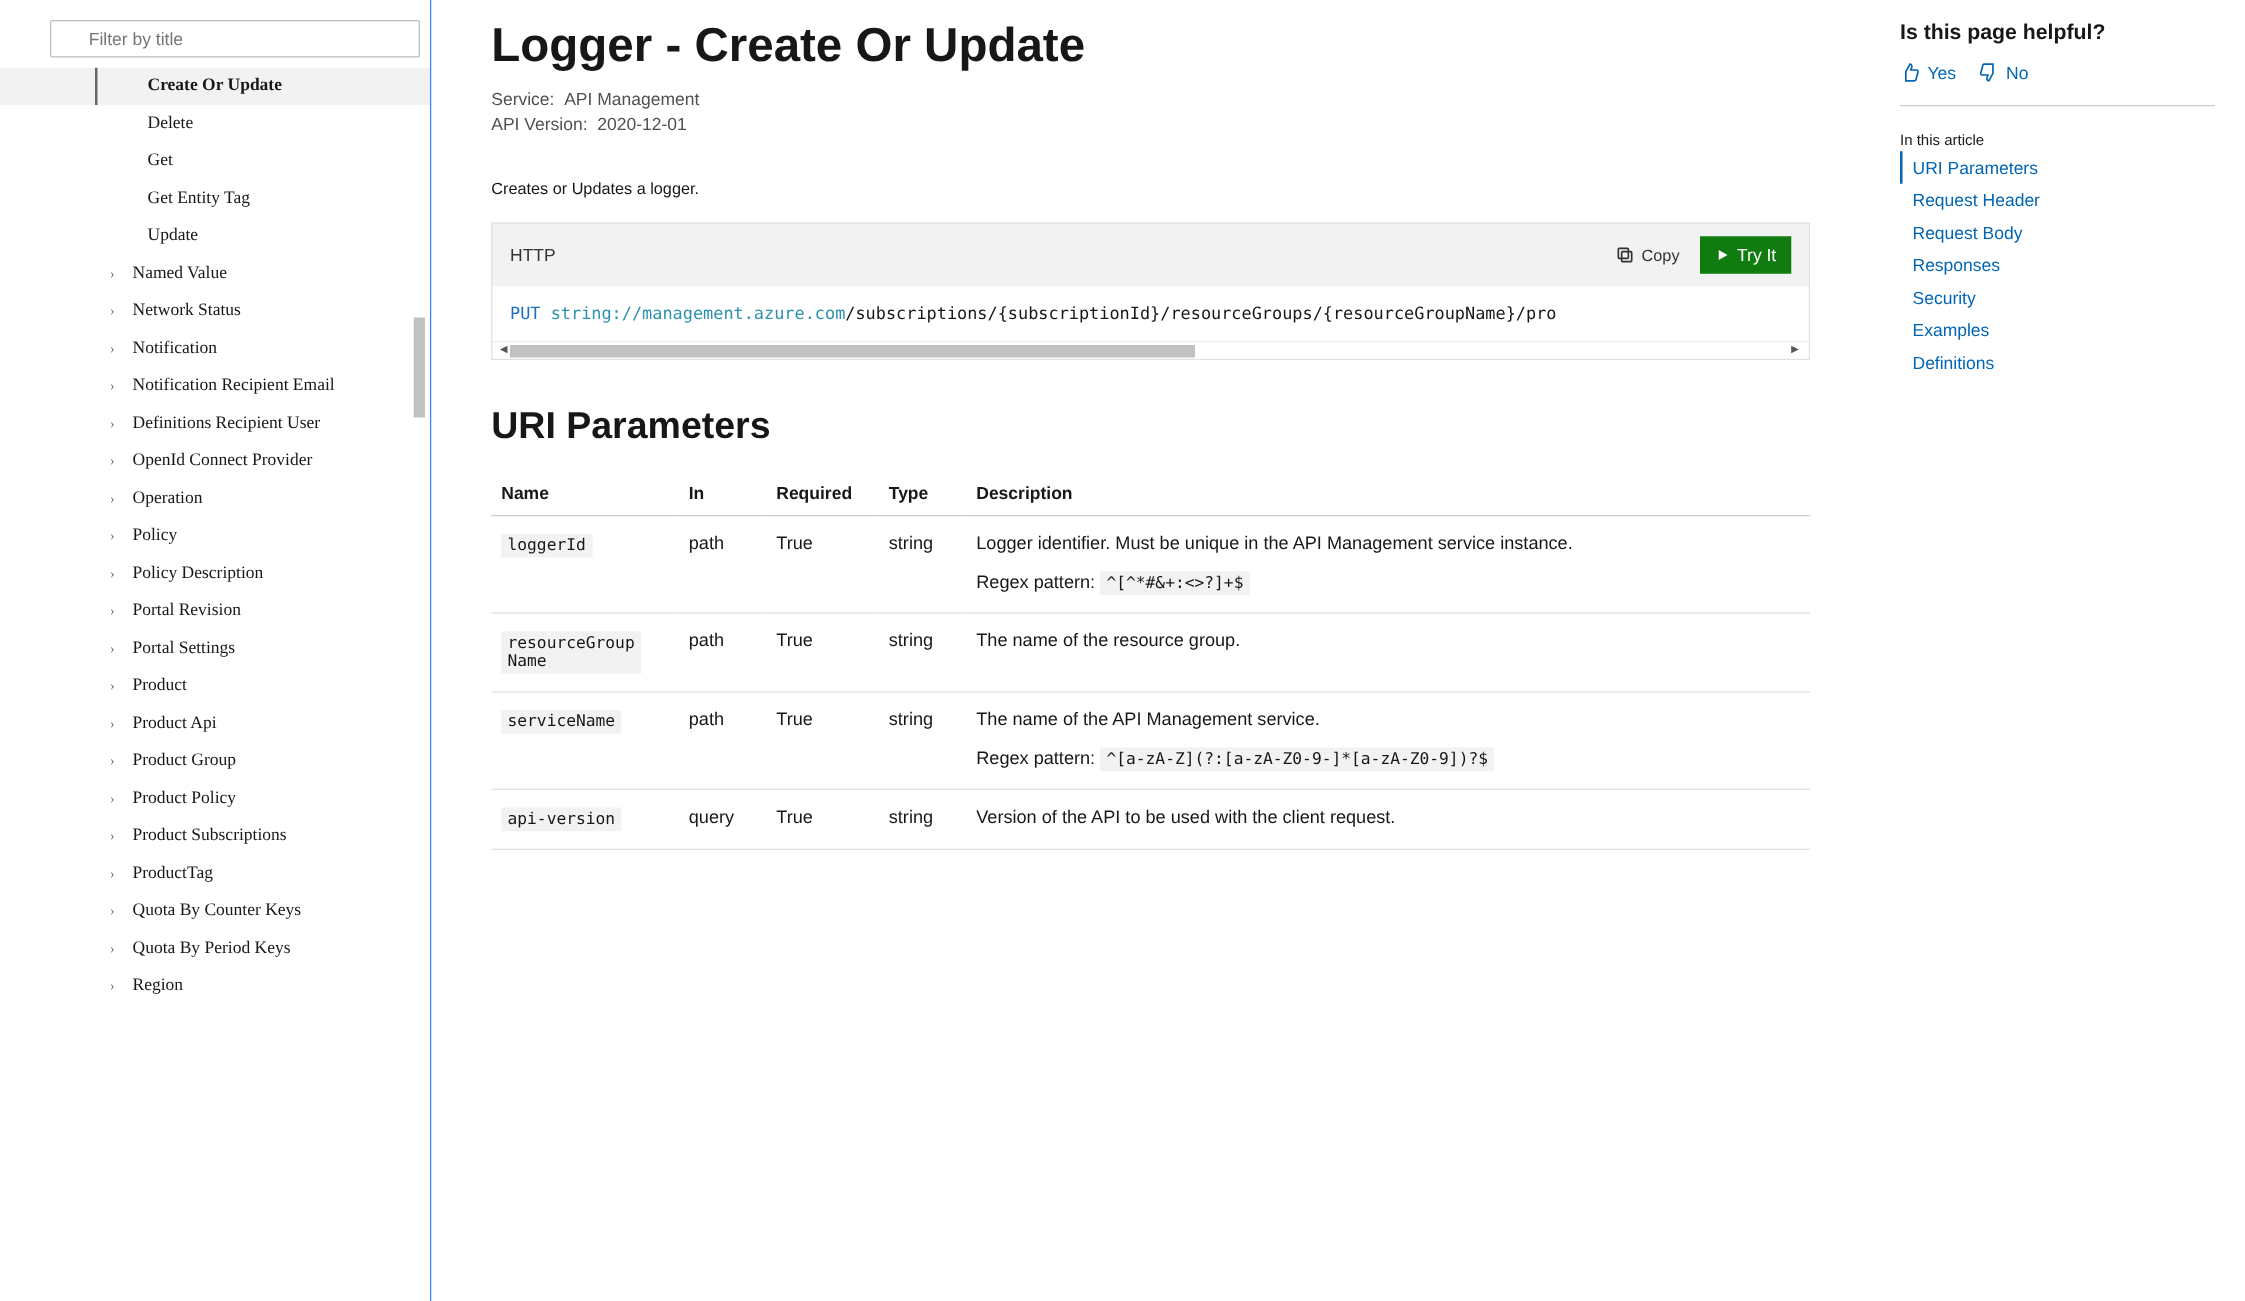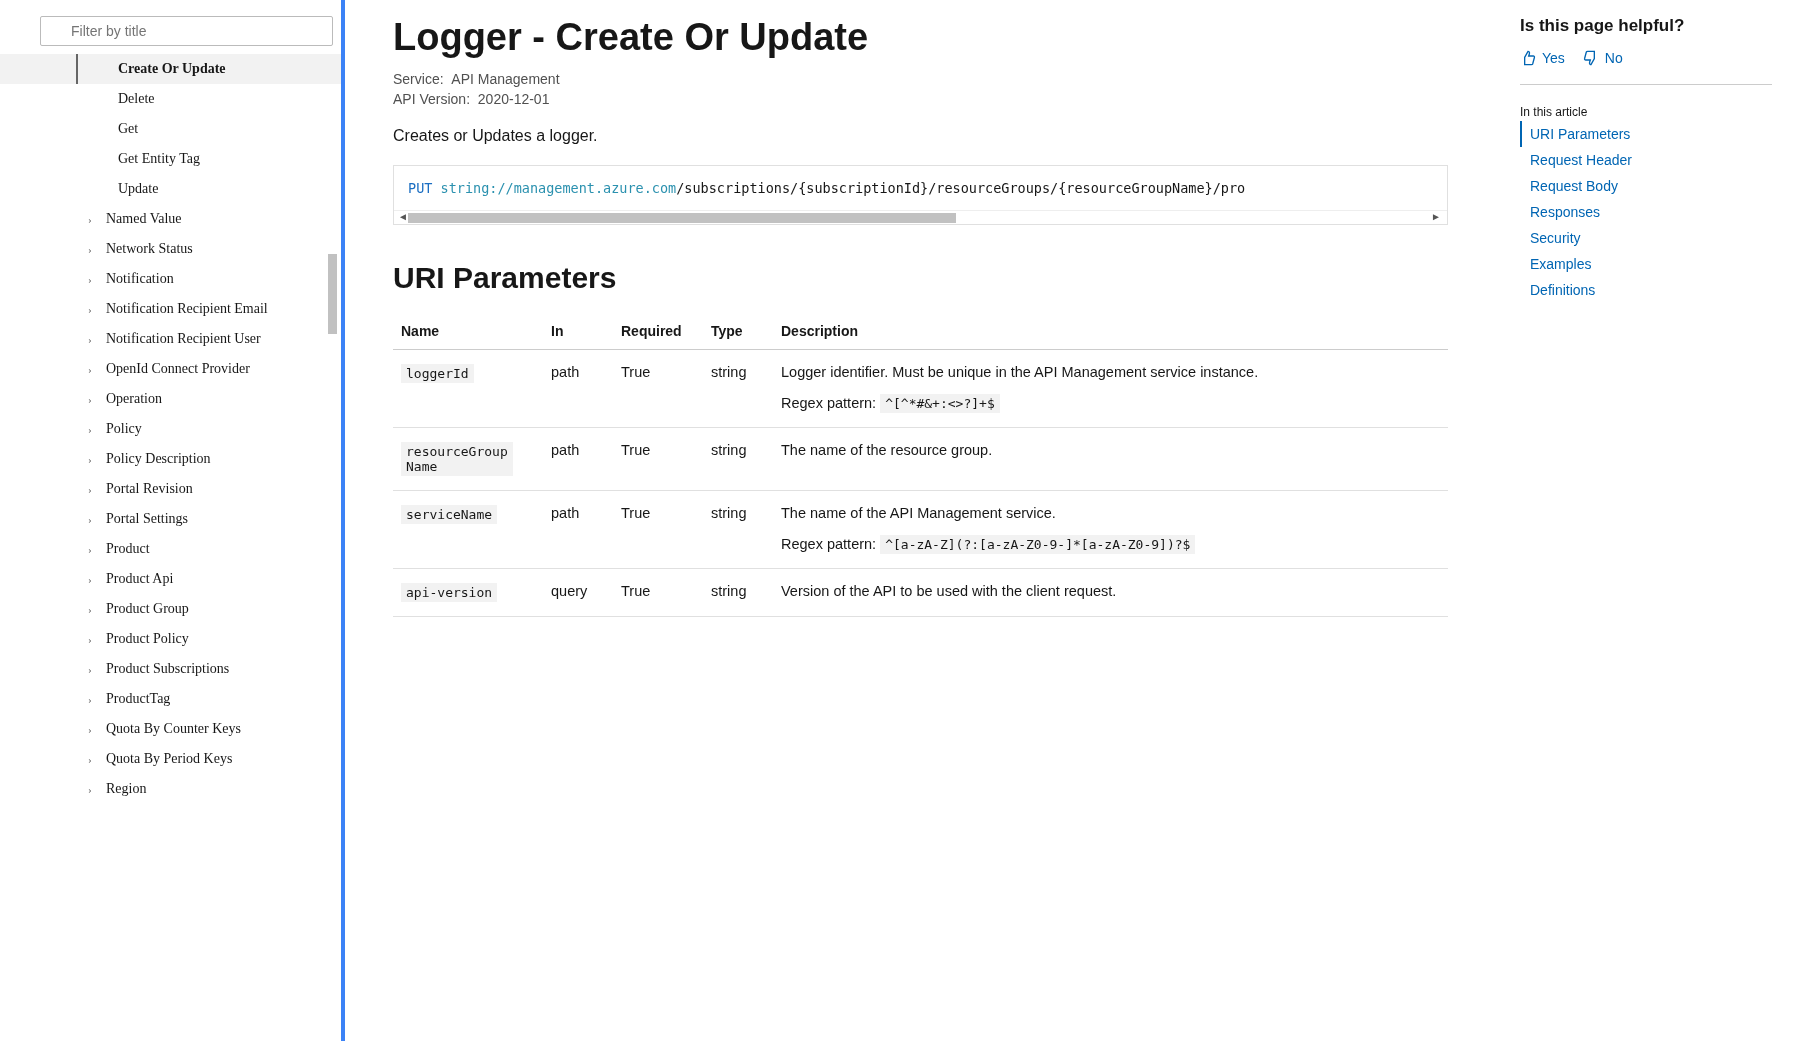--- a/index.html
+++ b/index.html
@@ -1,39 +1,39 @@
 <!DOCTYPE html>
 <html><head>
 <meta charset="utf-8">
 <style>
 * { margin: 0; padding: 0; box-sizing: border-box; }
 body { font-family: "Segoe UI", -apple-system, sans-serif; color: #171717; font-size: 14px; display: flex; height: 100vh; overflow: hidden; }
 
 
-.left-nav { width: 345px; border-right: 4px solid #3b82f6; display: flex; flex-direction: column; padding: 16px 0 0 0; }
+.left-nav { width: 345px; border-right: 1px solid #3b82f6; display: flex; flex-direction: column; padding: 16px 0 0 0; }
 .filter-wrap { padding: 0 8px 8px 40px; }
 .filter-input { width: 100%; border: 1px solid #bbb; border-radius: 2px; padding: 6px 8px 6px 30px; font-size: 14px; background: #fff; position: relative; }
 .filter-container { position: relative; }
 .filter-container .filter-icon { position: absolute; left: 8px; top: 50%; transform: translateY(-50%); color: #0078d4; font-size: 14px; }
 .nav-scroll { overflow-y: auto; flex: 1; position: relative; }
 .nav-list { list-style: none; padding-left: 0; }
 .nav-item { padding: 7px 12px 7px 0; cursor: pointer; display: flex; align-items: center; gap: 6px; font-family: Liberation Serif, serif; }
 .nav-item.lvl1 { padding-left: 118px; font-size: 14px; }
 .nav-item.lvl0 { padding-left: 88px; font-size: 14px; }
 .nav-item.lvl0 .chev { color: #666; font-size: 11px; display: inline-block; width: 12px; }
 .nav-item.active { background: #f2f2f2; font-weight: 600; position: relative; }
 .nav-item.active::before { content:""; position:absolute; left:76px; top:0; bottom:0; width:2px; background:#666; }
 .scroll-up-btn { position: absolute; top: 2px; right: 14px; font-size: 10px; color: #555; cursor: pointer; }
 .scroll-thumb { position: absolute; right: 4px; top: 200px; width: 9px; height: 80px; background: #c1c1c1; }
 
 
 .main { flex: 1; overflow-y: auto; padding: 16px 48px 40px 48px; }
 h1 { font-size: 38px; font-weight: 600; margin-bottom: 12px; }
 .meta-row { font-size: 14px; color: #505050; margin-bottom: 4px; }
-.desc { margin-top: 20px; margin-bottom: 20px; font-size: 16px; }
+.desc { margin-top: 36px; margin-bottom: 20px; font-size: 13px; }
 .code-block { border: 1px solid #e0e0e0; background: #f2f2f2; }
 .code-head { display: flex; align-items: center; padding: 10px 14px; border-bottom: 0; }
 .code-head .lang { font-size: 14px; color: #333; }
 .code-head .spacer { flex: 1; }
 .copy-btn { display: inline-flex; align-items: center; gap: 5px; font-size: 13px; color: #333; background: none; border: none; cursor: pointer; padding: 3px 8px; }
 .tryit-btn { display: inline-flex; align-items: center; gap: 6px; background: #107c10; color: #fff; border: none; padding: 7px 12px; font-size: 14px; cursor: pointer; margin-left: 8px; }
 .code-body { padding: 14px; overflow-x: scroll; background: #fff; font-family: Consolas, monospace; font-size: 13.5px; white-space: nowrap; }
 .code-body .verb { color: #1b6ec2; }
 .code-body .url { color: #333; }
 .code-body .url .base { color: #2b91af; }
@@ -98,21 +98,21 @@
         <li class="nav-item lvl0">
           <span class="chev">›</span>
           <span>Notification</span>
         </li>
         <li class="nav-item lvl0">
           <span class="chev">›</span>
           <span>Notification Recipient Email</span>
         </li>
         <li class="nav-item lvl0">
           <span class="chev">›</span>
-          <span>Notification Recipient User</span>
+          <span>Definitions Recipient User</span>
         </li>
         <li class="nav-item lvl0">
           <span class="chev">›</span>
           <span>OpenId Connect Provider</span>
         </li>
         <li class="nav-item lvl0">
           <span class="chev">›</span>
           <span>Operation</span>
         </li>
         <li class="nav-item lvl0">
@@ -177,20 +177,37 @@
     <span>Service:</span>
     &nbsp;<span>API Management</span>
   </div>
   <div class="meta-row">
     <span>API Version:</span>
     &nbsp;<span>2020-12-01</span>
   </div>
   <p class="desc">Creates or Updates a logger.</p>
 
   <div class="code-block">
+    <div class="code-head">
+      <span class="lang">HTTP</span>
+      <span class="spacer"></span>
+      <button class="copy-btn">
+        <svg class="thumb-icon" viewBox="0 0 24 24" fill="none" stroke="#333" stroke-width="2">
+            <rect x="8" y="8" width="12" height="12" rx="1"></rect>
+            <rect x="4" y="4" width="12" height="12" rx="1"></rect>
+          </svg>
+        <span>Copy</span>
+      </button>
+      <button class="tryit-btn">
+        <svg width="12" height="12" viewBox="0 0 24 24" fill="#fff">
+            <path d="M6 4l14 8-14 8z"></path>
+          </svg>
+        <span>Try It</span>
+      </button>
+    </div>
     <div class="code-body">
       <span class="verb">PUT</span>
       <span> </span><span class="url"><span class="base">string://management.azure.com</span><span class="pathseg">/subscriptions/{subscriptionId}/resourceGroups/{resourceGroupName}/pro</span></span>
     </div>
     <div class="code-scroll-track">
       <span class="code-scroll-arrow left">◄</span>
       <div class="code-scroll-thumb"></div>
       <span class="code-scroll-arrow">►</span>
     </div>
   </div>

